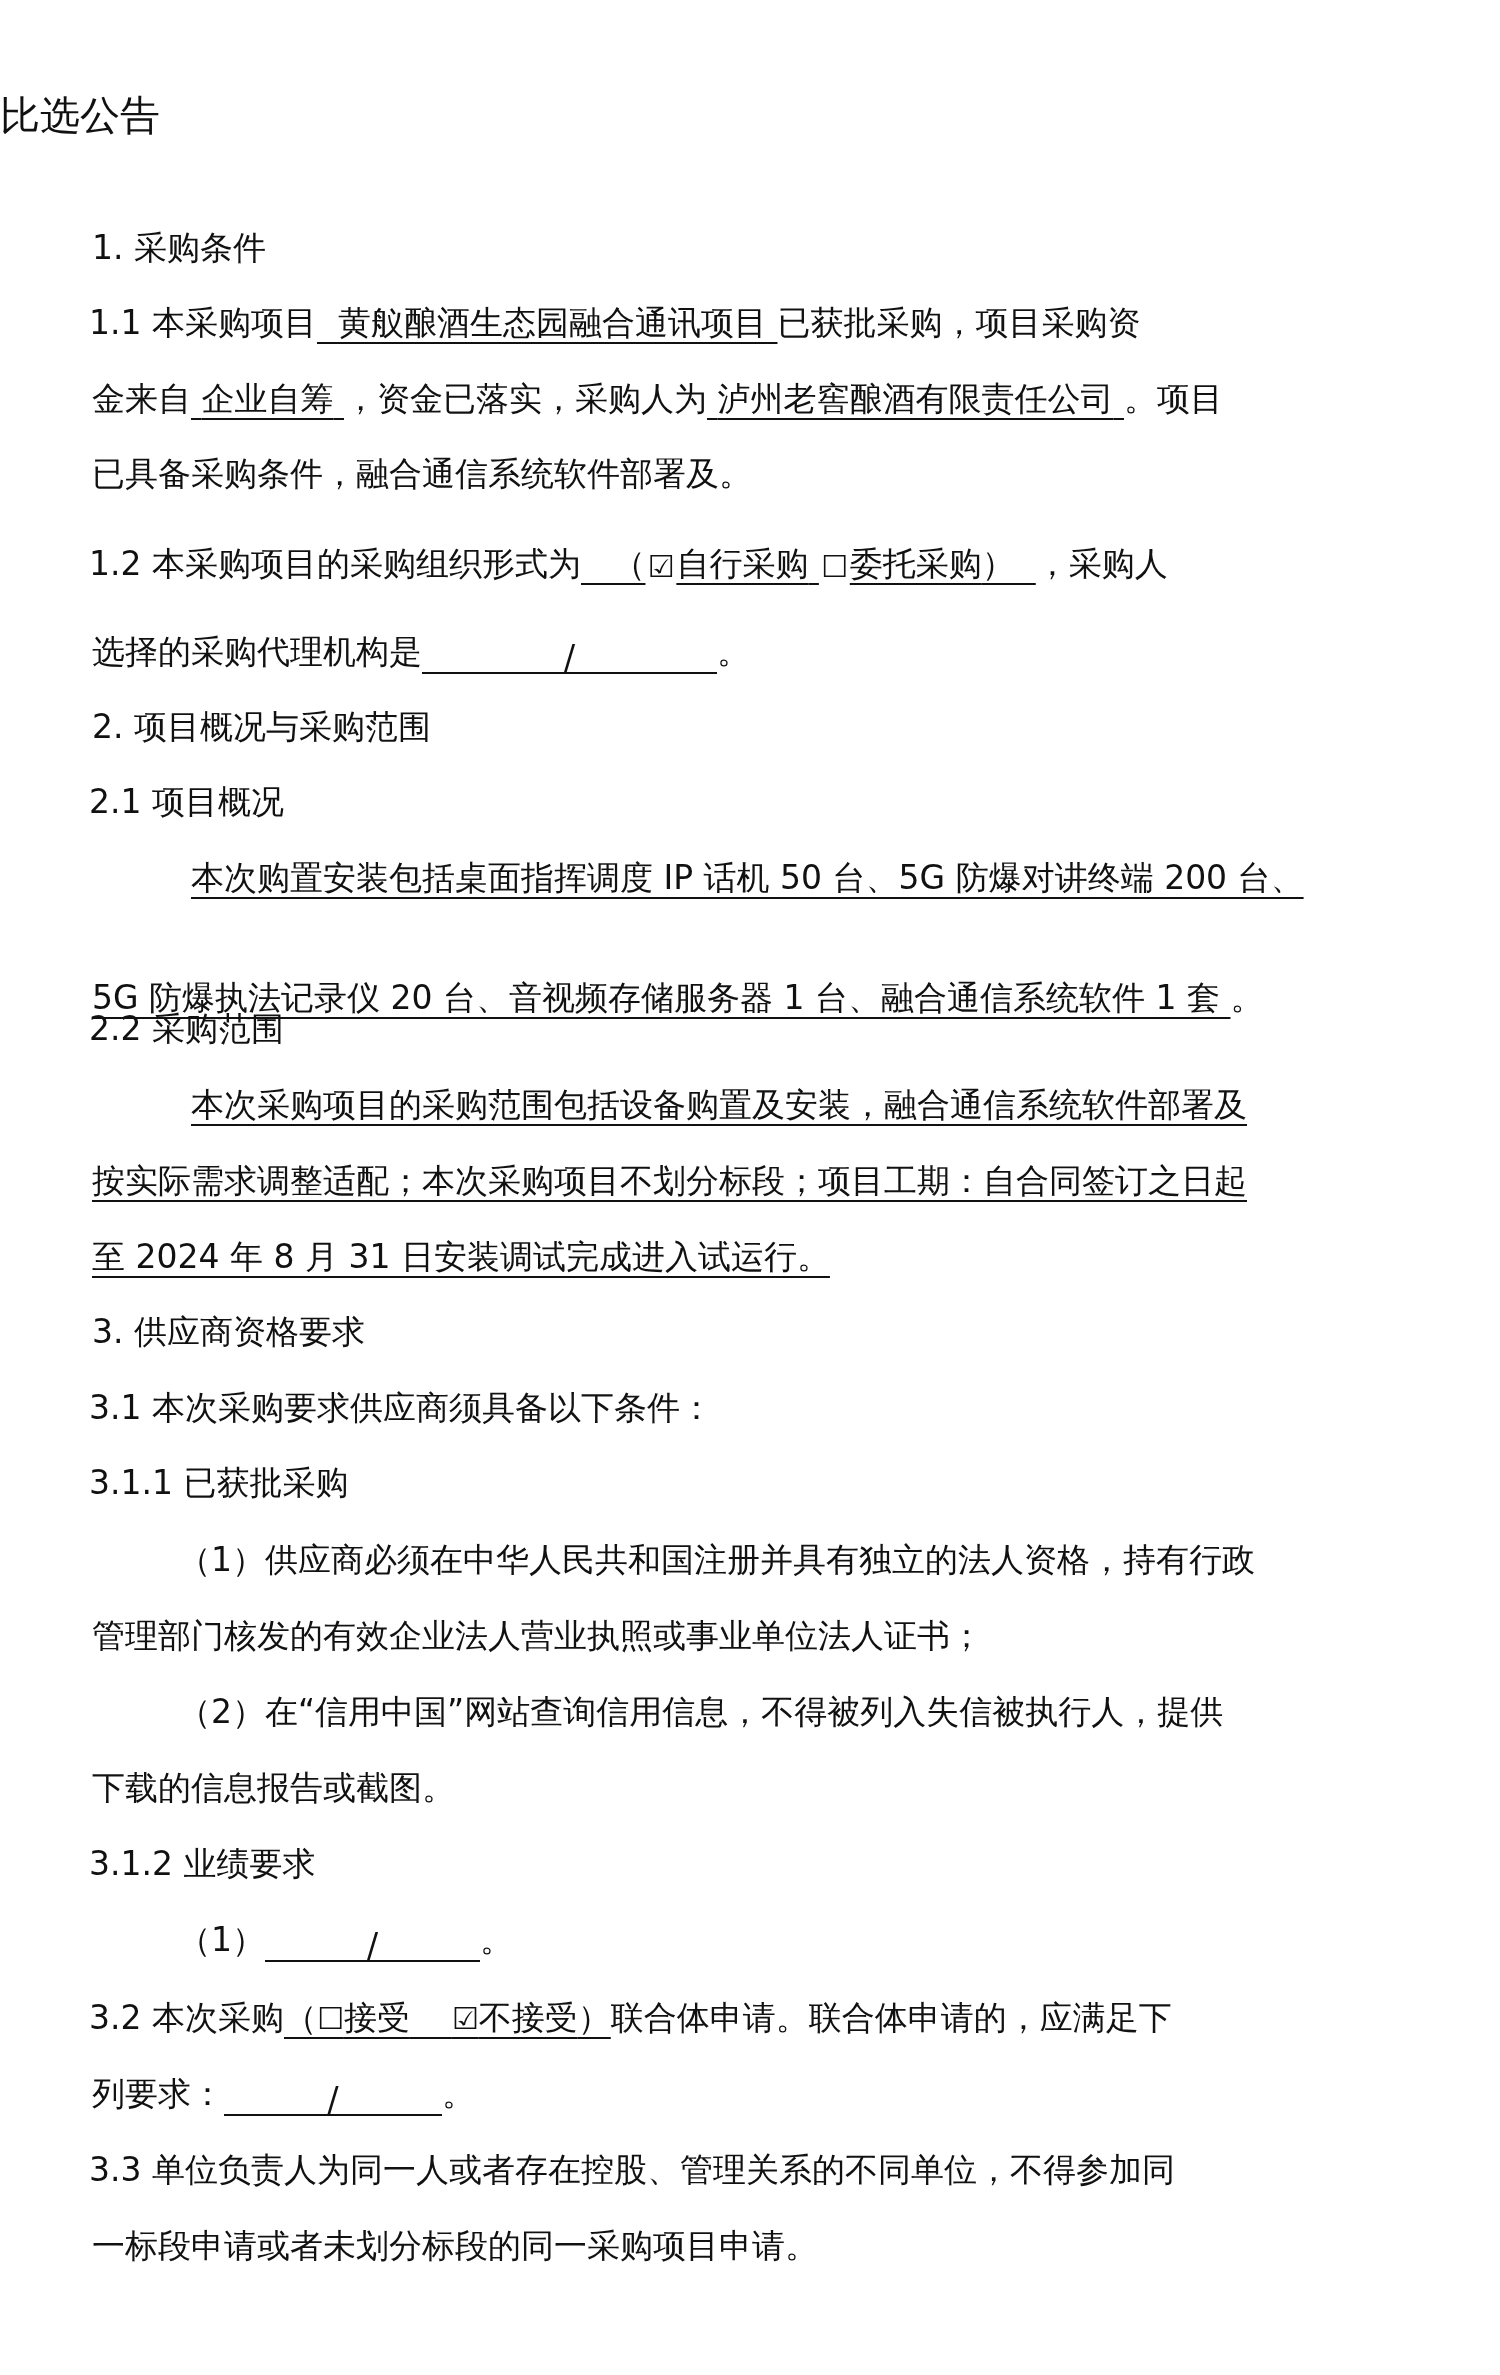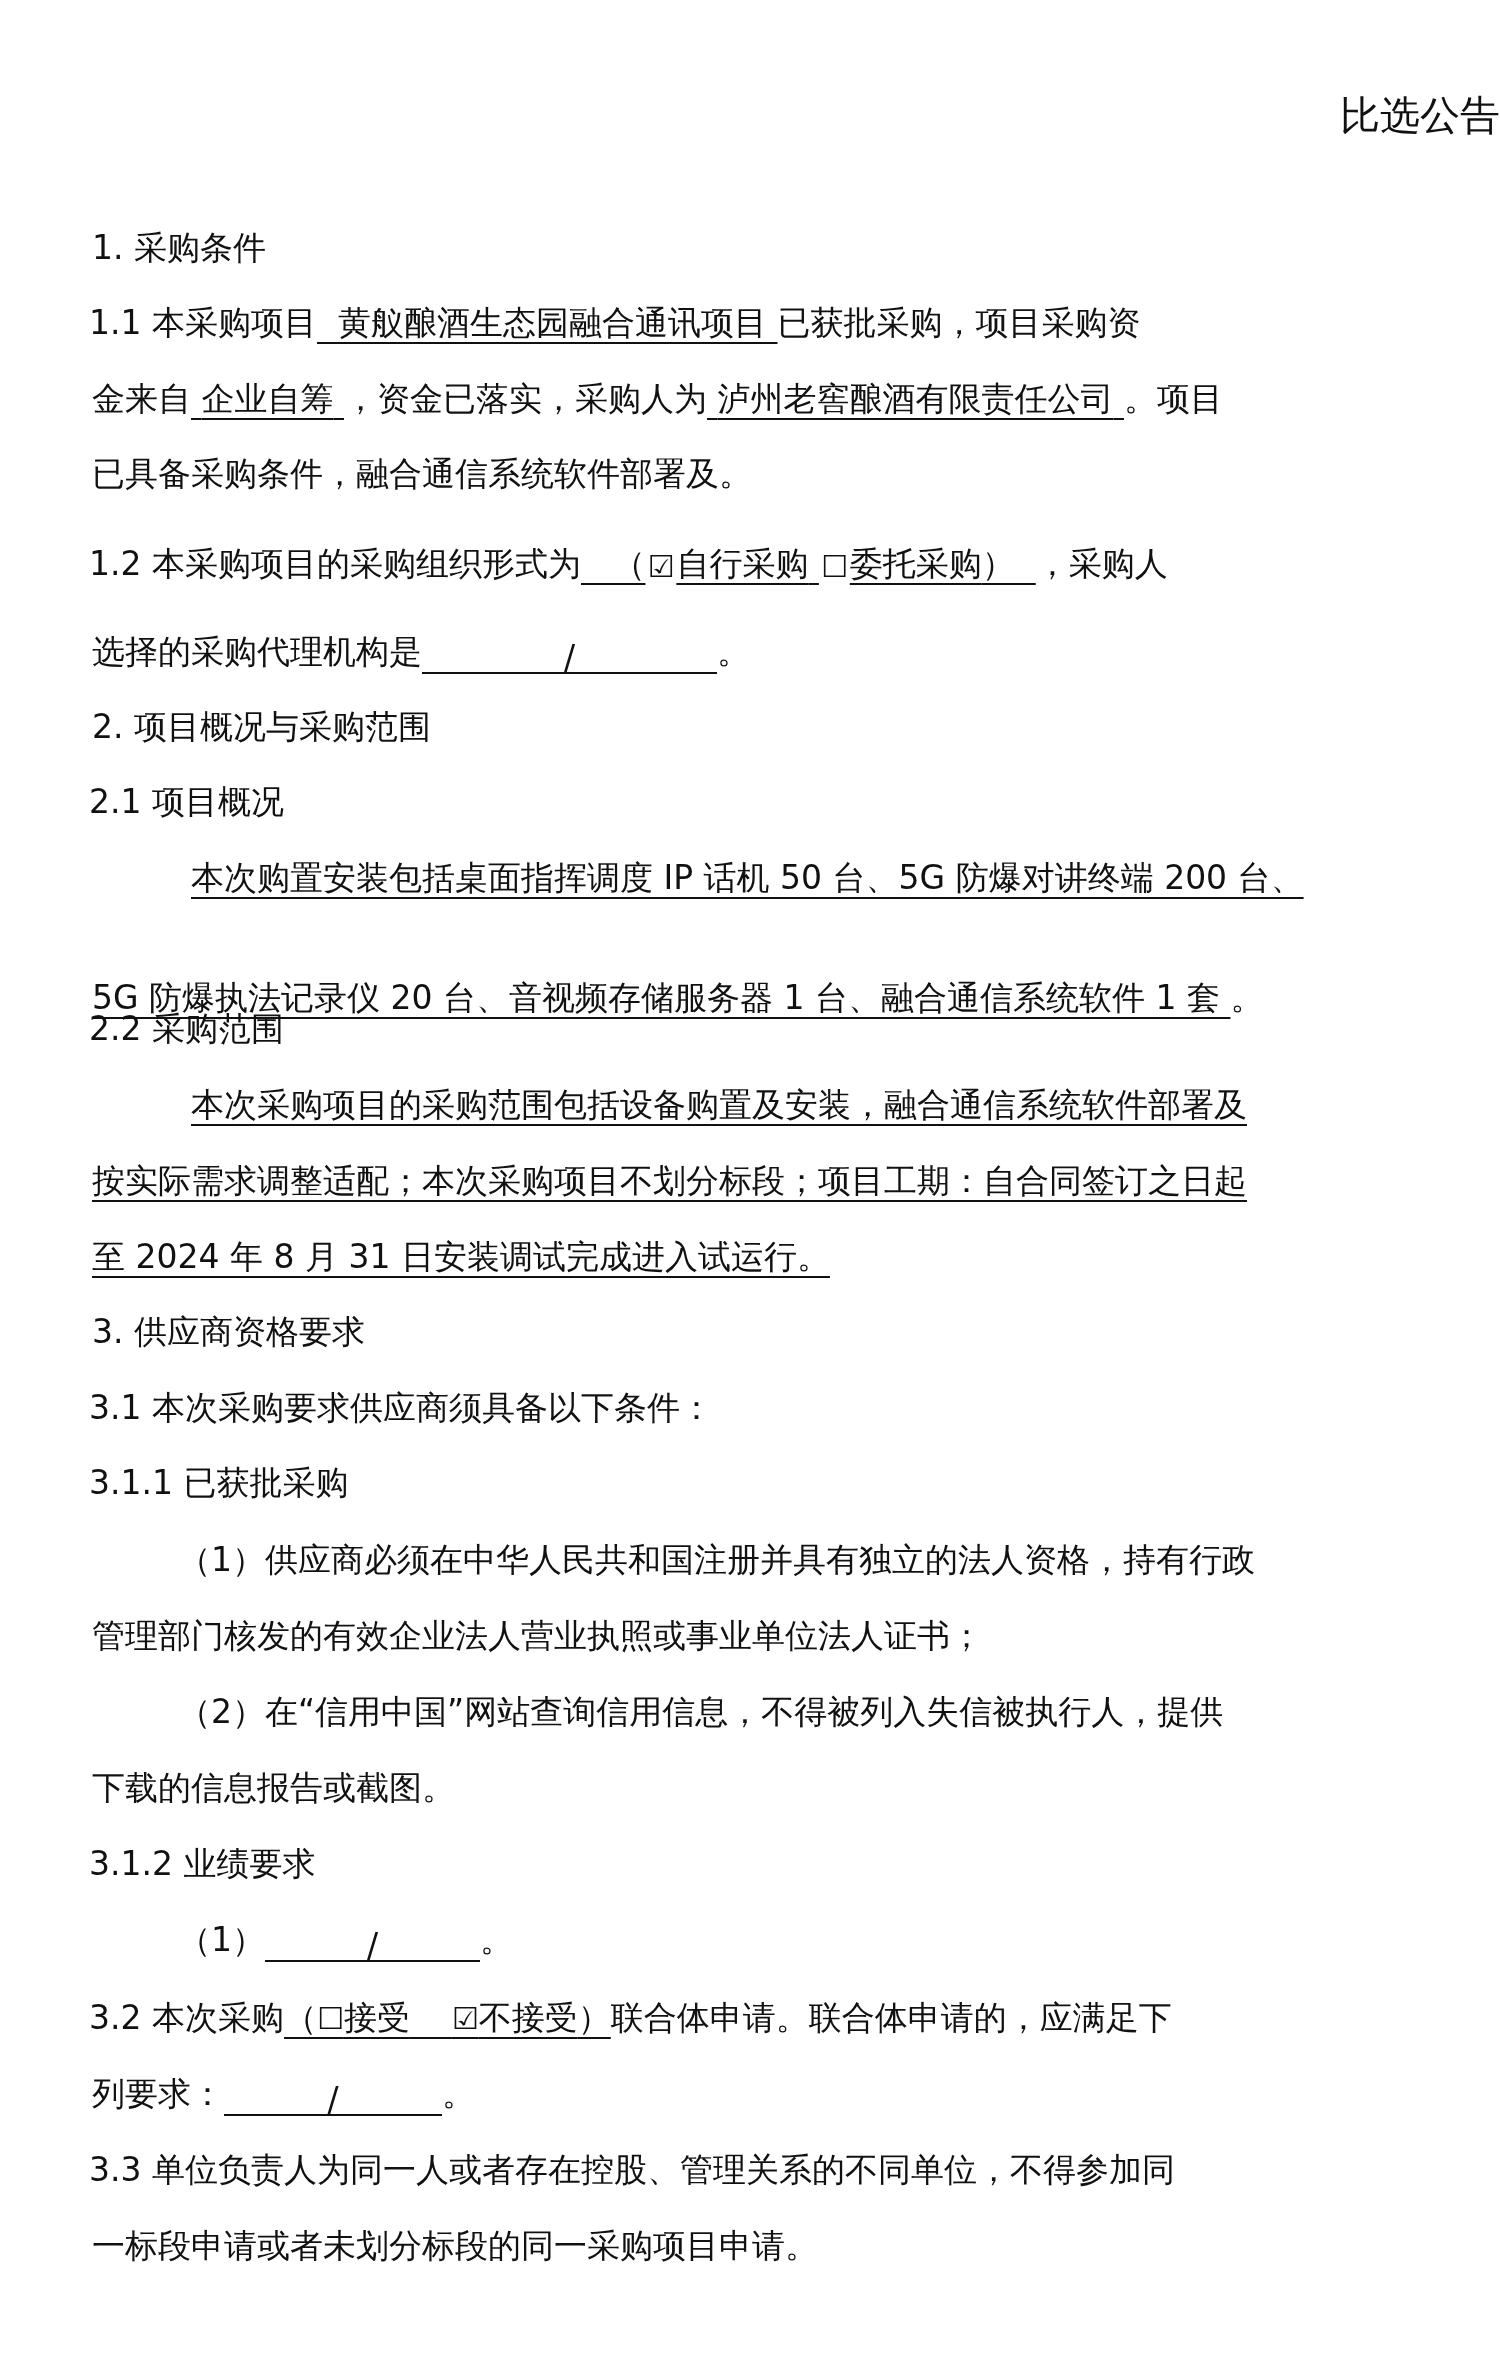--- a/index.html
+++ b/index.html
@@ -1,19 +1,19 @@
 <!DOCTYPE html>
 <html><head>
 <meta charset="utf-8">
 <style>
   html, body { margin:0; padding:0; background:#ffffff; }
   body { width:1500px; height:2375px; position:relative; overflow:hidden;
          font-family:"DejaVu Sans", "Liberation Sans", sans-serif; color:#111; }
   .line { position:absolute; left:0; width:1500px; font-size:33px; line-height:44px; white-space:nowrap;margin-left:28px; }
-  .title { position:absolute; top:90px; left:0; width:1500px; text-align:right; font-size:40px; line-height:50px; }
+  .title { position:absolute; top:90px; left:0; width:1500px; text-align:left; font-size:40px; line-height:50px; }
   .ind0 { padding-left:64px; box-sizing:border-box; }
   .ind1 { padding-left:61px; box-sizing:border-box; }
   .u { text-decoration:underline; text-underline-offset:8px; text-decoration-thickness:2px; }
   .blank { display:inline-block; border-bottom:2px solid #111; text-align:center; height:36px; vertical-align:bottom; }
   .box { display:inline-block; width:24px; height:24px; border:2px solid #111; vertical-align:-2px; margin:0 2px; font-size:22px; line-height:22px; text-align:center; box-sizing:border-box; }
 </style>
 </head>
 <body>
 
 <div class="title">比选公告</div>

